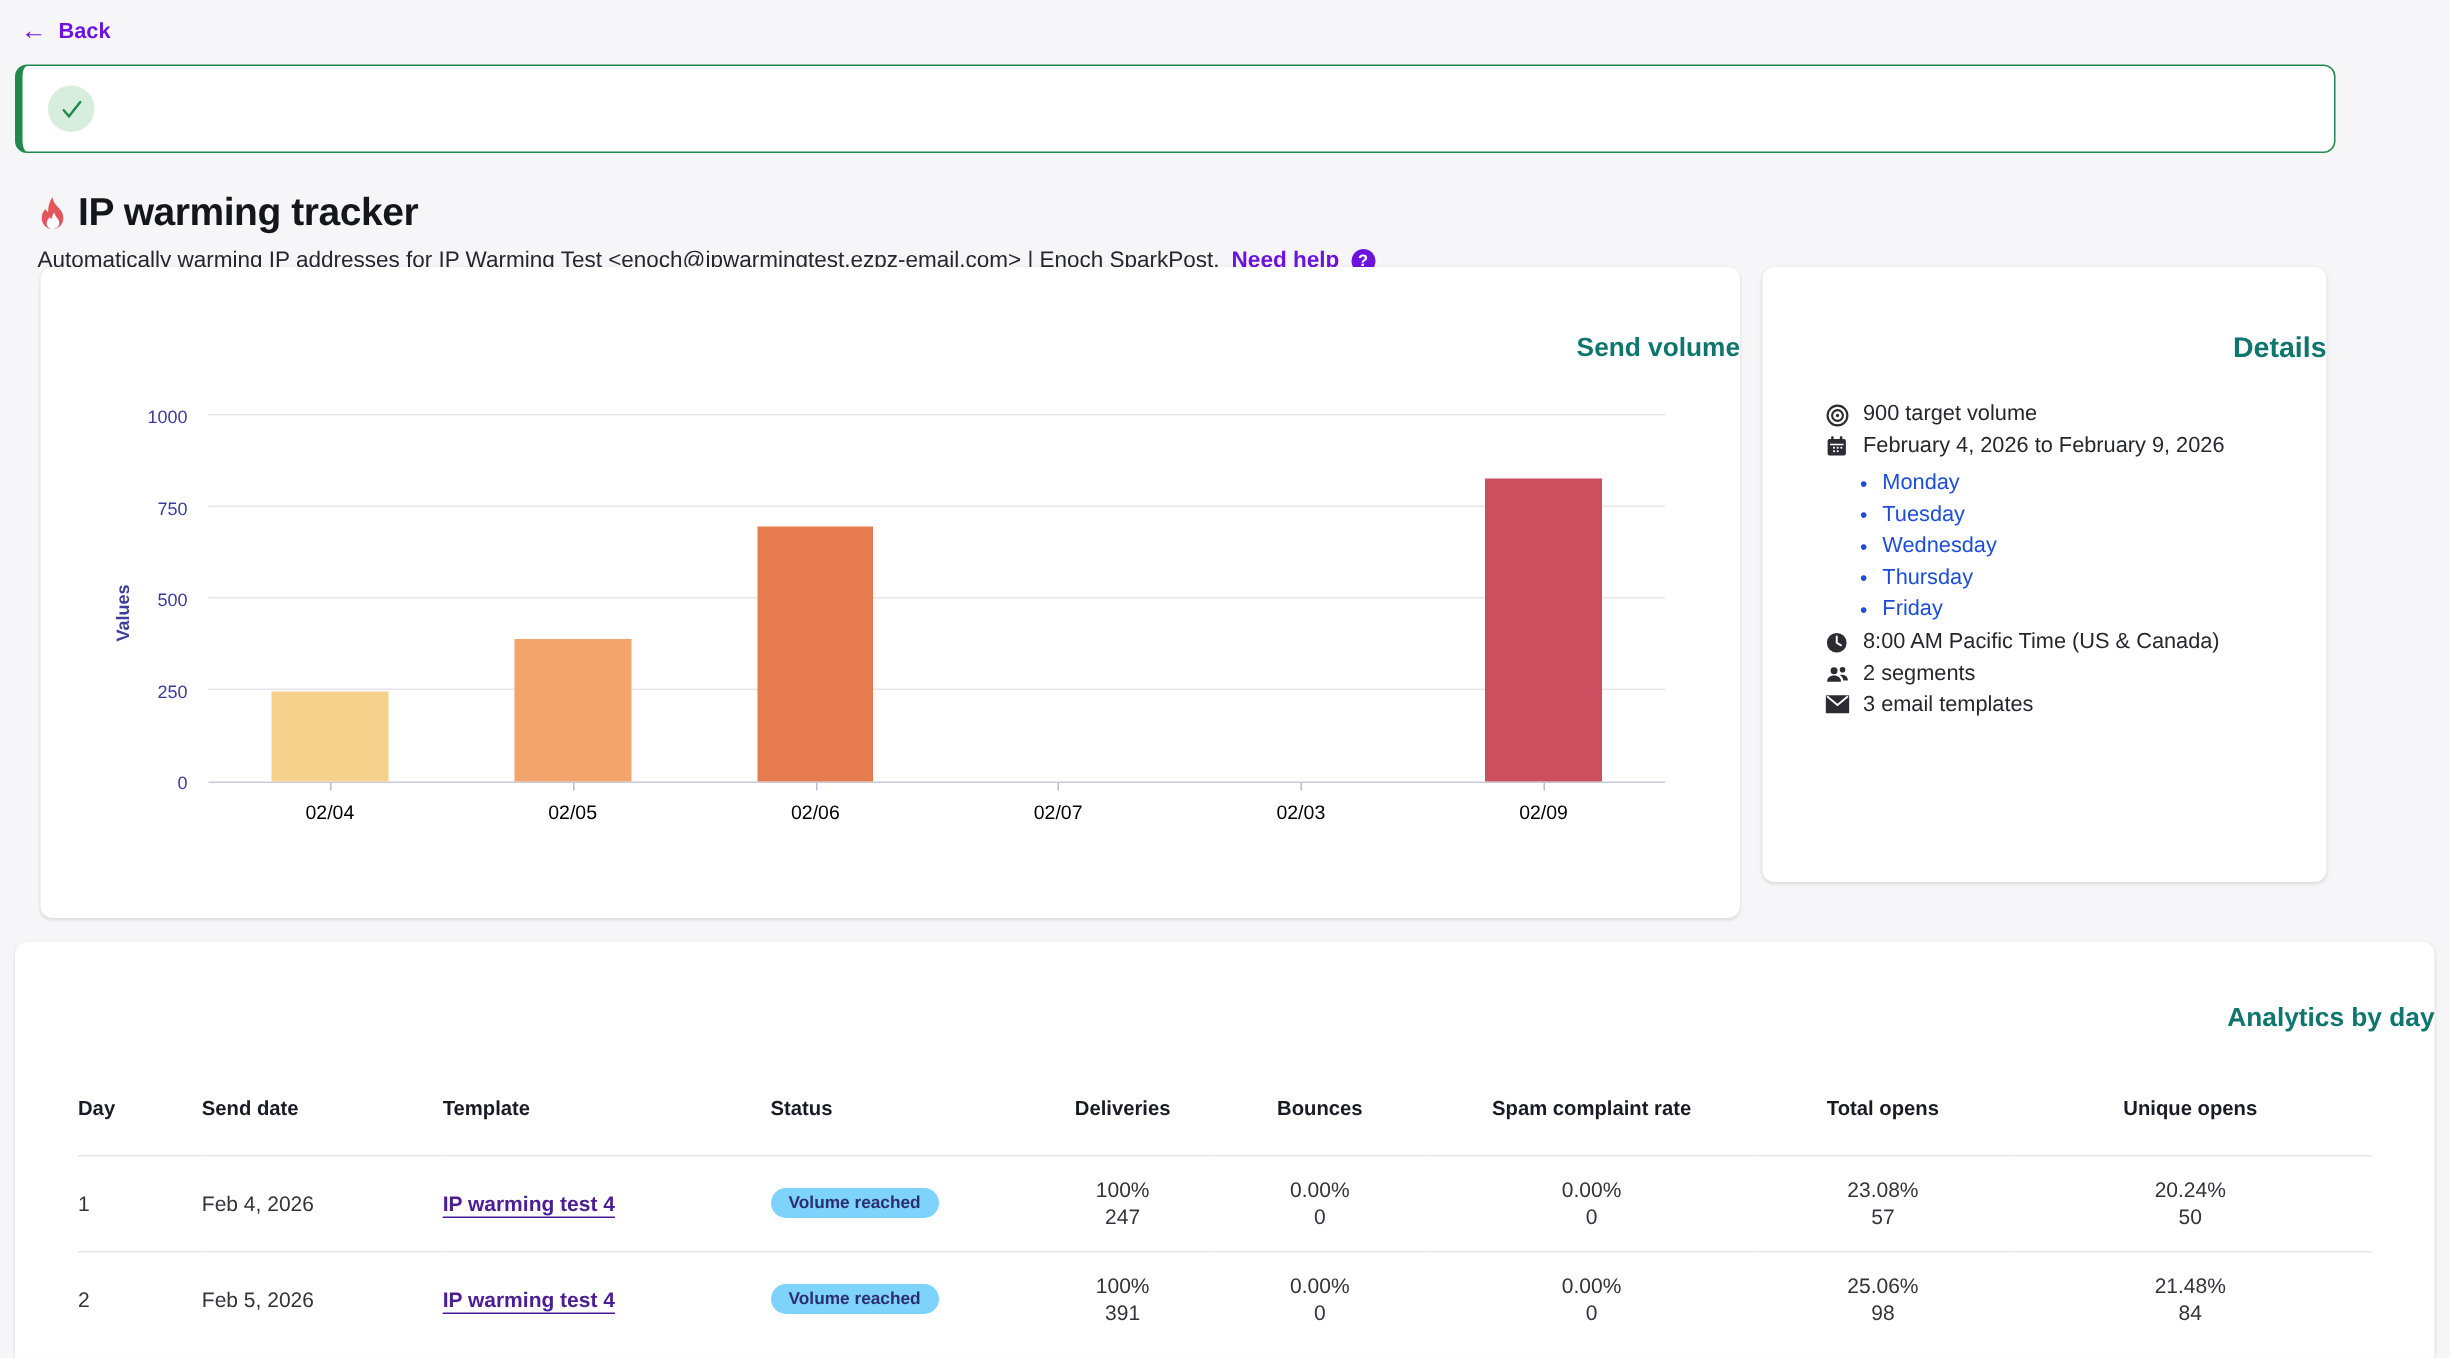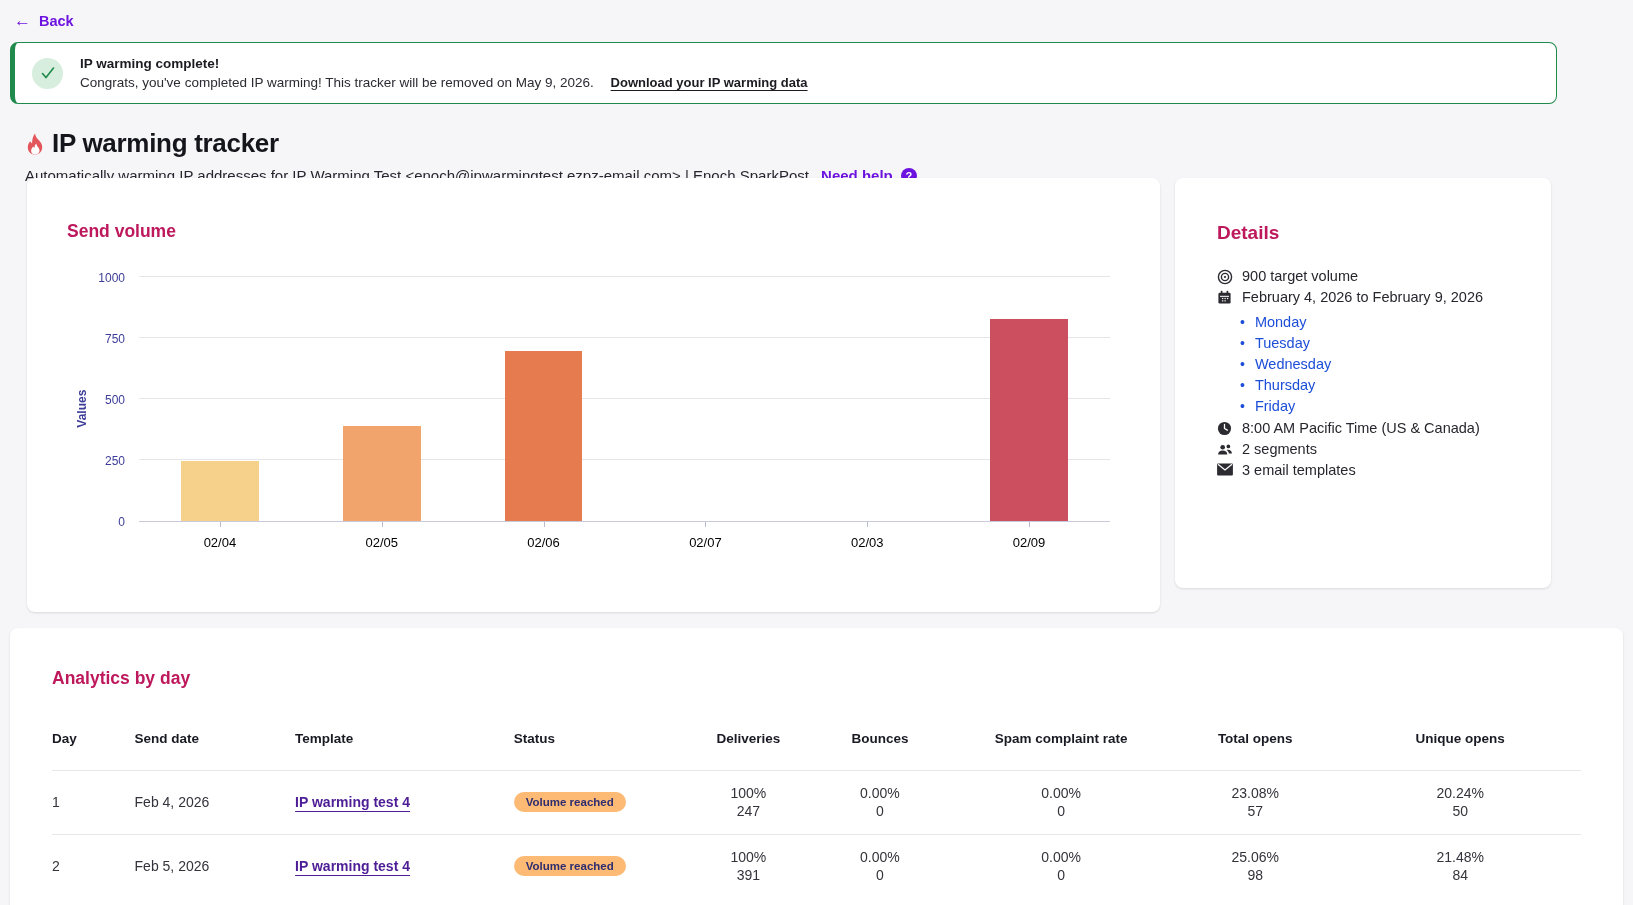--- a/index.html
+++ b/index.html
@@ -56,21 +56,21 @@
     cursor:pointer;
   }
   
   .card {
     position:absolute; background:#ffffff; border-radius:8px;
     box-shadow:0 1px 3px rgba(20,20,40,0.08), 0 1px 2px rgba(20,20,40,0.05);
   }
   .chart-card { left:27px; top:178px; width:1133px; height:434px; }
   .details-card { left:1175px; top:178px; width:376px; height:410px; }
   .analytics-card { left:10px; top:628px; width:1613px; height:420px; }
-  .card-title { font-size:17.5px; font-weight:bold; color:#be185d; }
+  .card-title { font-size:17.5px; font-weight:bold; color:#0f766e;text-align:right; }
   
   .chart-card .card-title { padding:43px 0 0 40px; }
   .chart-wrap { display:flex; margin:36px 50px 0 40px; position:relative; }
   .y-axis-label {
     position:absolute; left:-4px; top:50%;
     transform:rotate(-90deg) translateX(35%);
     transform-origin:center;
     font-size:12px; font-weight:bold; color:#3c3c99;
   }
   .ylabels { position:relative; width:72px; flex:0 0 auto; height:244px; }
@@ -110,48 +110,41 @@
   .atable td {
     font-size:14px; color:#33333b; padding:13px 0;
     border-top:1px solid #e7e7ea; vertical-align:middle;
   }
   .metric-line { line-height:1.32; }
   .tpl-link {
     color:#4c1d95; font-weight:bold; text-decoration:underline;
     text-underline-offset:4px; cursor:pointer; font-size:14px;
   }
   .status-badge {
-    display:inline-block; background:#fdba74; color:#2d2d70;
+    display:inline-block; background:#7dd3fc; color:#2d2d70;
     font-size:11.5px; font-weight:bold; border-radius:20px;
     padding:4px 12px;
   }
 </style>
 </head>
 <body>
 
 <div class="topbar">
   <a class="back-link">
     <span class="back-arrow">←</span>
     <span>Back</span>
   </a>
 </div>
 
 <div class="banner">
   <span class="banner-check">
     <svg width="16" height="16" viewBox="0 0 16 16">
         <path d="M2.5 8.5 L6 12.5 L13.5 3" fill="none" stroke="currentColor" stroke-width="1.6" stroke-linecap="round"></path>
       </svg>
   </span>
-  <div>
-    <div class="banner-title">IP warming complete!</div>
-    <div class="banner-msg">
-      <span>Congrats, you've completed IP warming! This tracker will be removed on May 9, 2026.</span>
-      <a class="banner-link">Download your IP warming data</a>
-    </div>
-  </div>
 </div>
 
 <div class="page-header">
   <div class="title-row">
     <span class="flame-icon">
       <svg width="20" height="24" viewBox="0 0 20 24">
           <path fill="#e2555a" d="M10 1.5c.6 3.2 2.2 5 3.9 6.8 1.8 1.9 3.3 3.9 3.3 7 0 4.3-3.2 7.4-7.2 7.4S2.8 19.6 2.8 15.3c0-2.5 1-4.3 2.4-6 .5 1 1 1.6 1.9 2.2C7 8 7.8 4.5 10 1.5z"></path>
           <path fill="#ffffff" d="M10 22.7c-2.2 0-3.9-1.7-3.9-3.9 0-1.9 1.2-2.9 2-4.2.4.7.7 1 1.3 1.5.1-1.7.7-3.2 1.8-4.5.5 2.1 1.4 3 2.1 4 .8 1 1.2 1.9 1.2 3.2 0 2.2-2.3 3.9-4.5 3.9z"></path>
         </svg>
     </span>

